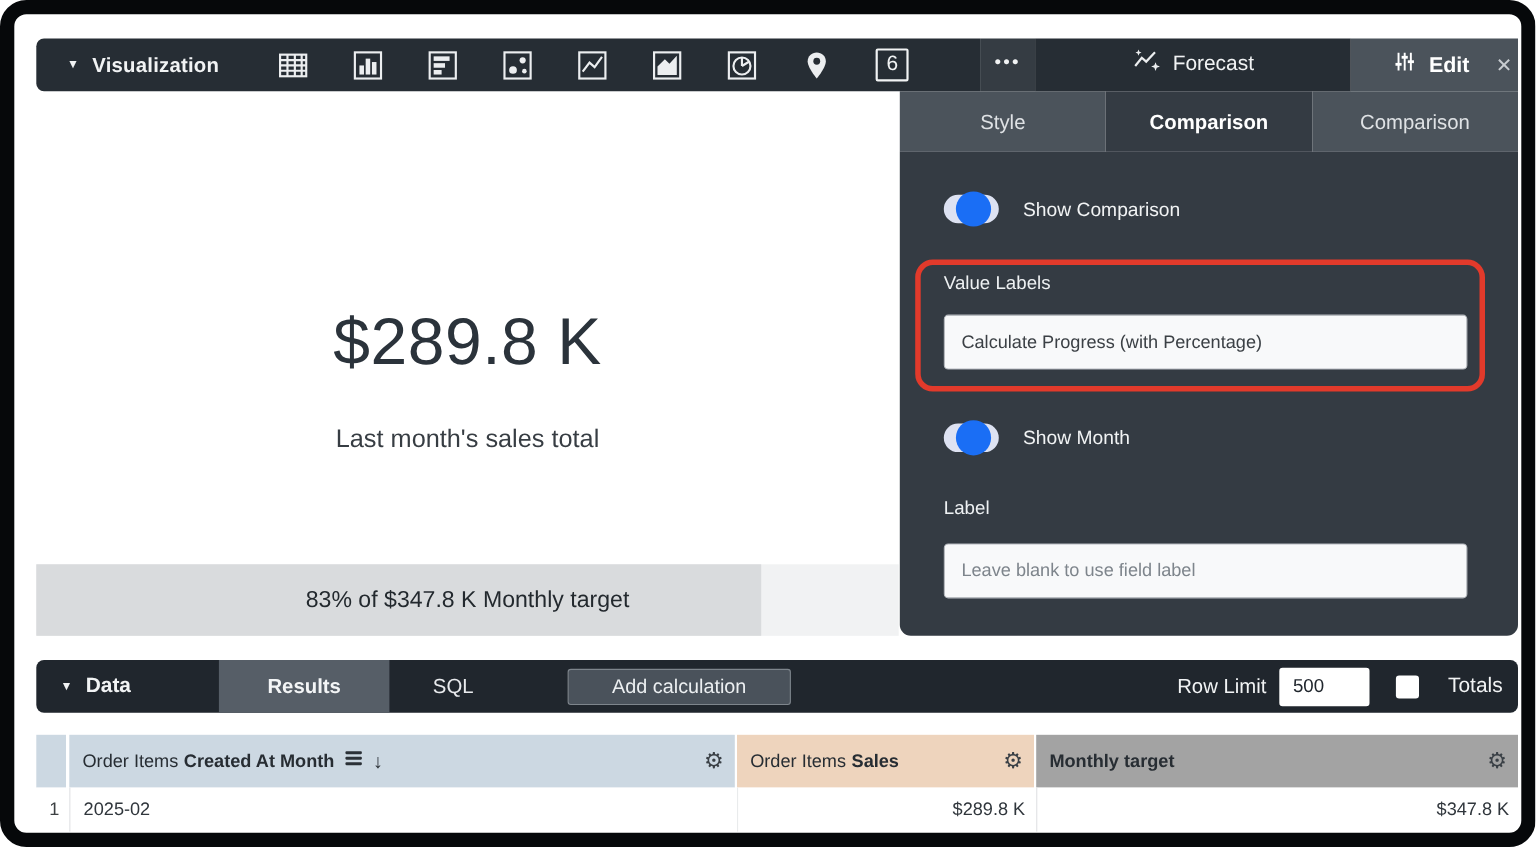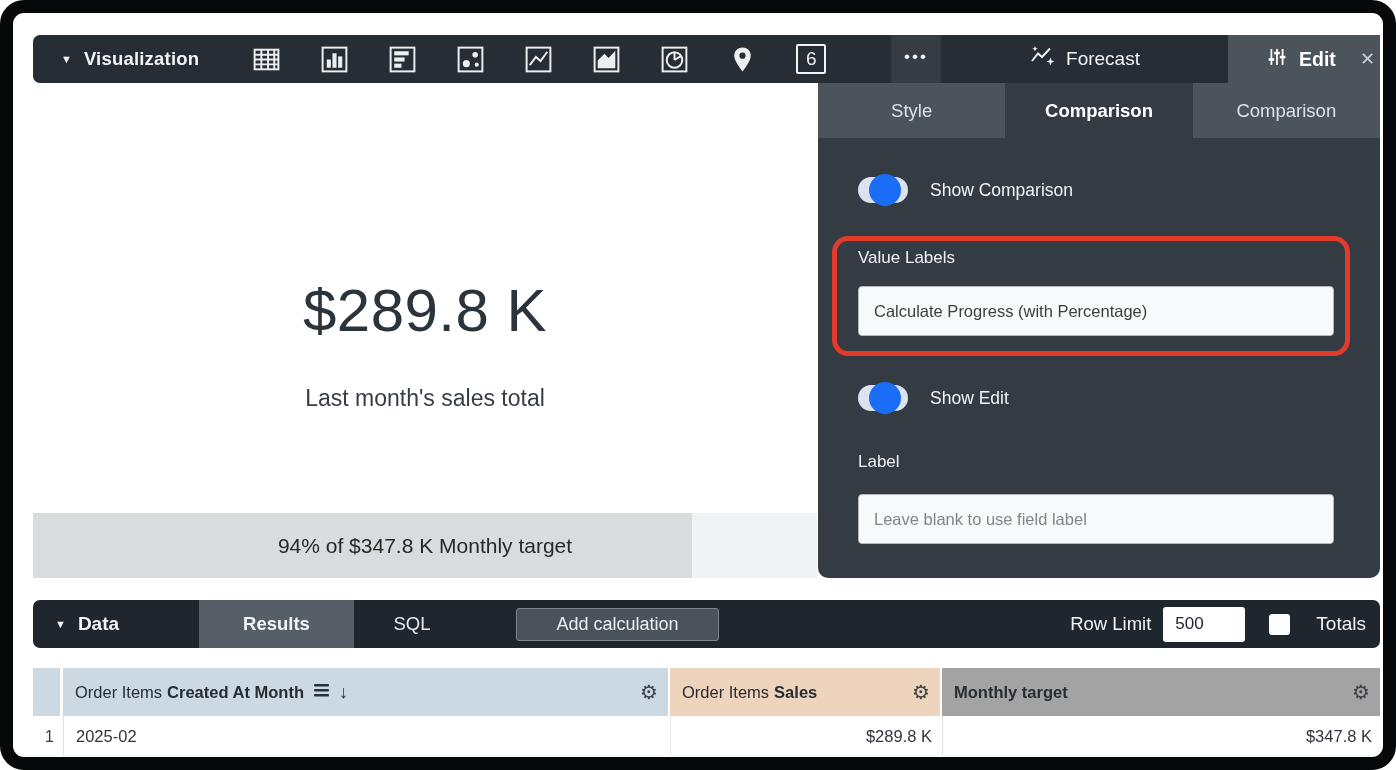--- a/index.html
+++ b/index.html
@@ -211,32 +211,32 @@
     </div>
 
     <div class="red-box"></div>
     <div class="fieldlabel" style="top:110px;">Value Labels</div>
     <div class="selectbox">Calculate Progress (with Percentage)</div>
 
     <div class="toggle-row" style="top:244px;">
       <div class="toggle on">
           <div class="knob"></div>
         </div>
-      <span class="tglabel">Show Edit</span>
+      <span class="tglabel">Show Month</span>
     </div>
 
     <div class="fieldlabel" style="top:314px;">Label</div>
     <input class="textinput" type="text" placeholder="Leave blank to use field label" style="">
   </div>
 
   <div class="big-number">$289.8 K</div>
   <div class="subtitle">Last month's sales total</div>
   <div class="progress">
     <div class="fill" style="width: 84%;"></div>
-    <div class="ptext">94% of $347.8 K Monthly target</div>
+    <div class="ptext">83% of $347.8 K Monthly target</div>
   </div>
 
   <div class="data-bar">
     <div class="data-title">
       <span class="caret">▼</span>
       <span class="lbl">Data</span>
     </div>
     <div class="dtab results">Results</div>
     <div class="dtab sql">SQL</div>
     <div class="add-calc">Add calculation</div>

